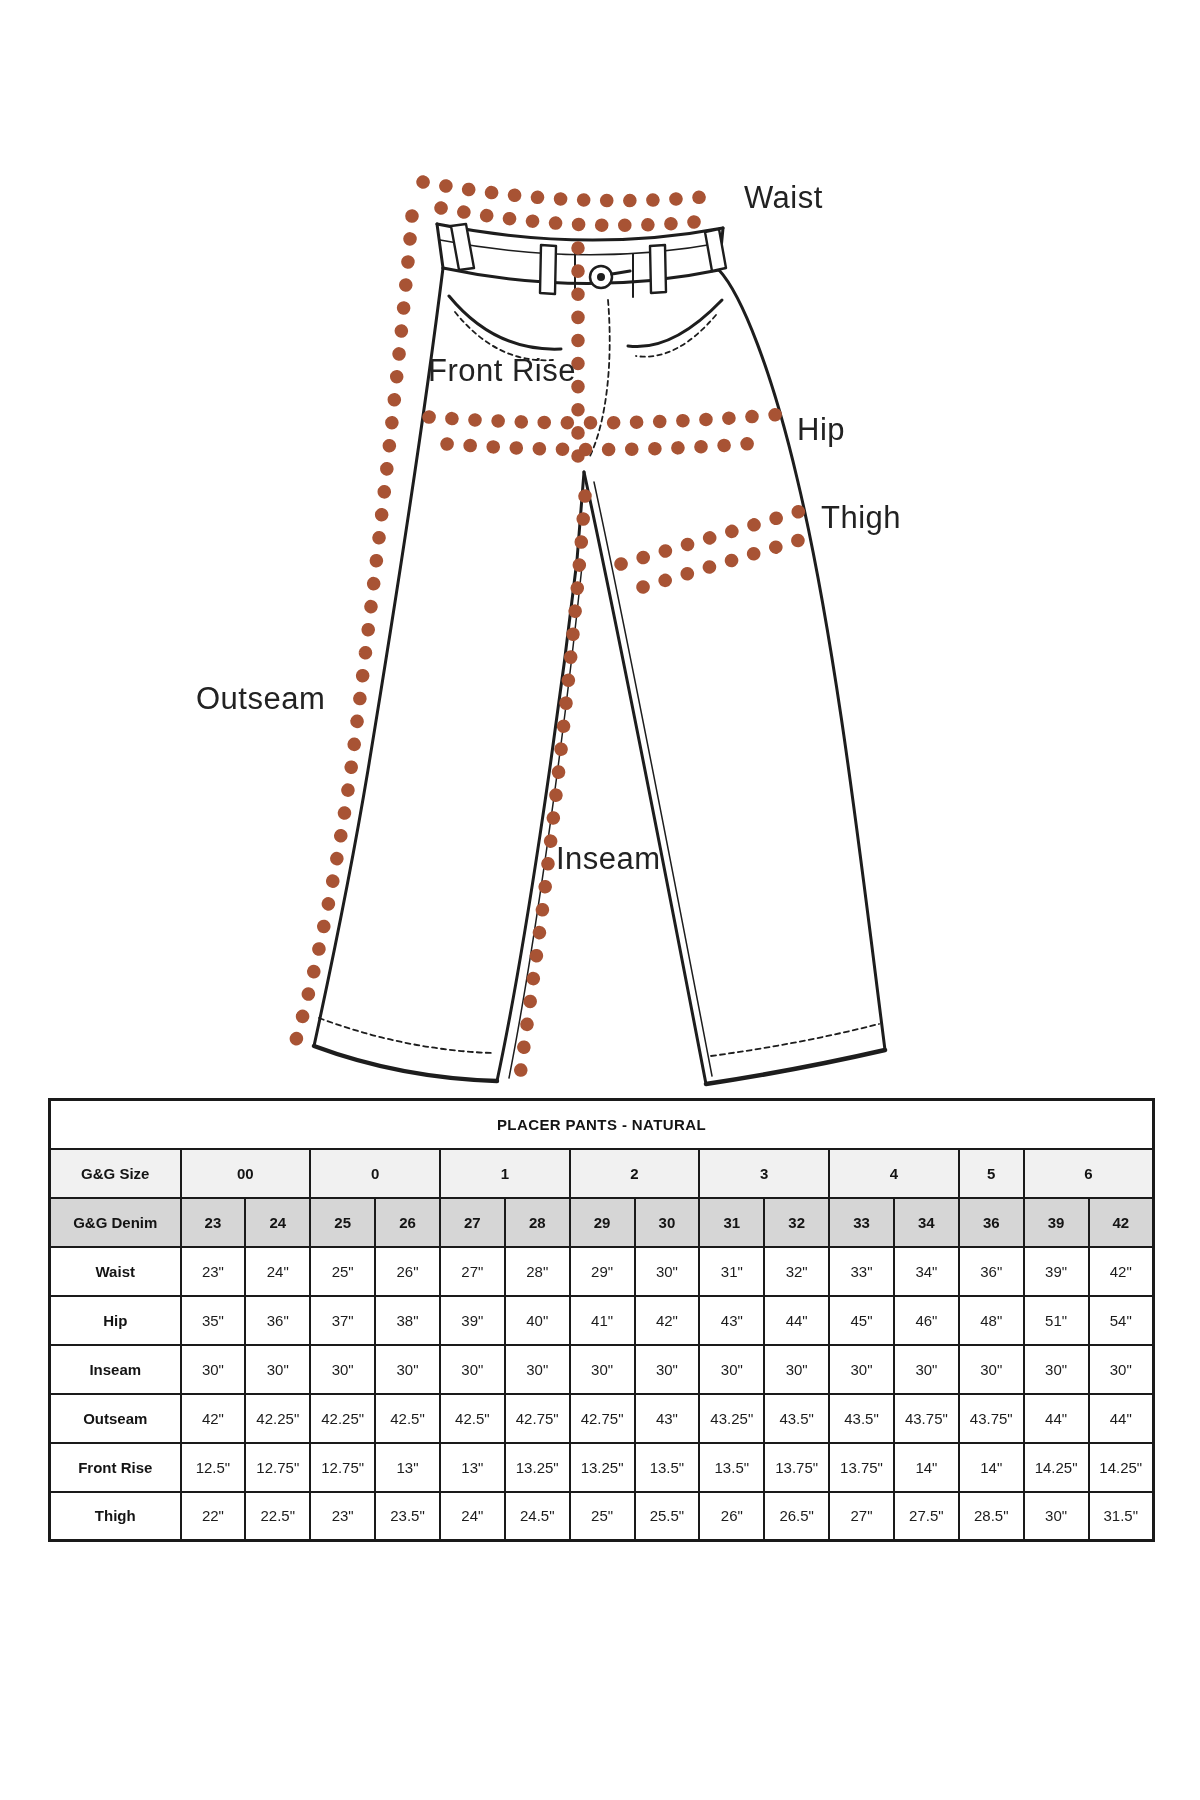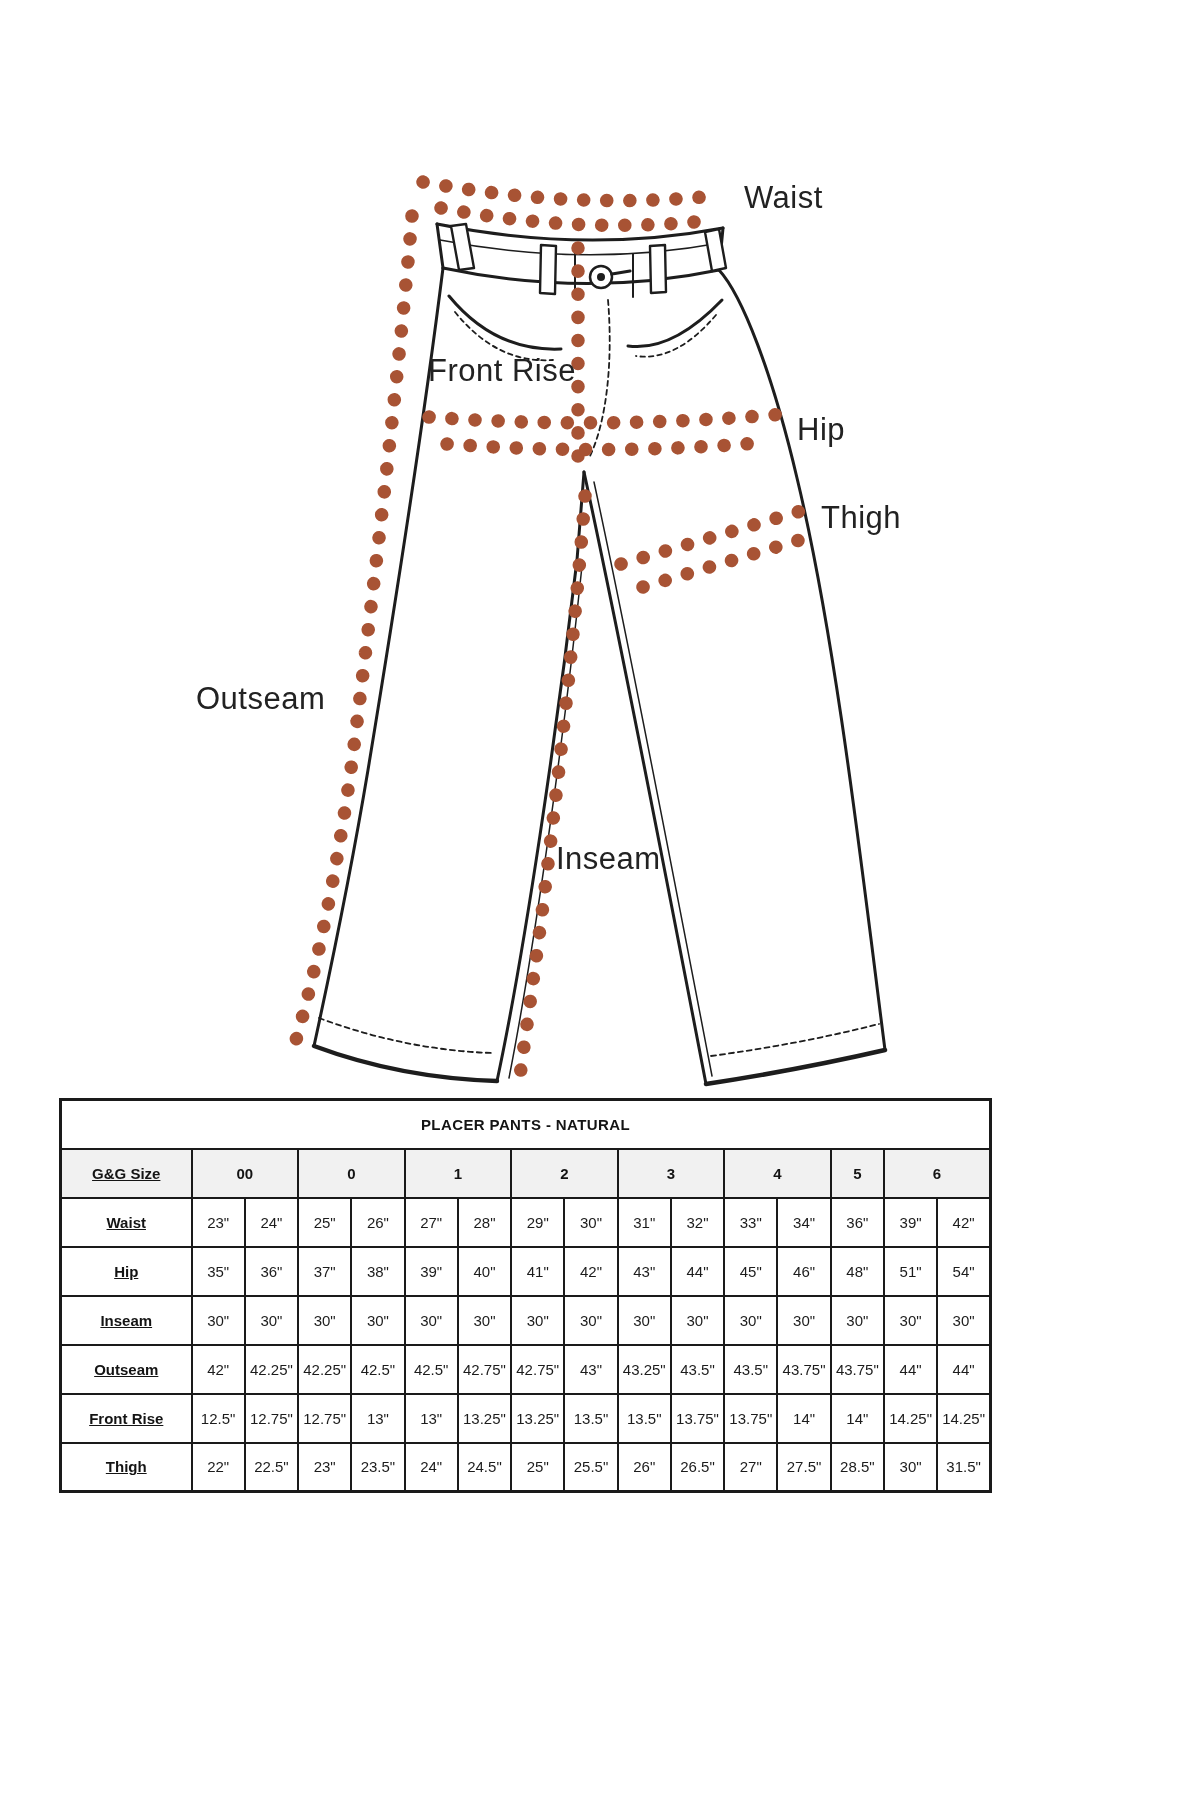--- a/index.html
+++ b/index.html
@@ -2,28 +2,28 @@
 <html><head>
 <meta charset="utf-8">
 <style>
   * { margin:0; padding:0; box-sizing:border-box; }
   body { width:1200px; height:1800px; background:#ffffff; position:relative;
          font-family:"Liberation Sans", sans-serif; color:#141414; }
   .page { position:absolute; inset:0;padding-left:16px; }
   svg.diagram { position:absolute; left:0; top:0; }
   svg text { font-family:"Liberation Sans", sans-serif; }
 
-  .chart-wrap { position:absolute; left:48px; top:1098px; width:933px;margin-left:11px; }
+  .chart-wrap { position:absolute; left:48px; top:1098px; width:1107px; }
   table.size-chart { width:100%; border-collapse:collapse; table-layout:fixed;
                      border:3px solid #1a1a1a; }
   table.size-chart td { border:2px solid #1a1a1a; text-align:center;
                         vertical-align:middle; overflow:hidden;
                         font-size:15px; height:49px; padding:0 1px; }
   td.title-cell { height:44px; font-weight:bold; font-size:17px; letter-spacing:.4px; background:#ffffff; }
-  td.row-label { font-weight:bold; text-align:right; padding-right:9px; font-size:16px;text-decoration:underline; }
+  td.row-label { font-weight:bold; text-align:right; padding-right:9px; font-size:16px; }
   tr.bg-light td { background:#f1f1f1; }
   tr.bg-dark  td { background:#d6d6d6; }
   tr.bg-white td { background:#ffffff; }
   td.bold-val { font-weight:bold; font-size:17px; }
   td.reg-val  { font-weight:normal; font-size:15px; color:#1c1c1c; }
   col.label-col { width:131px; }
 </style>
 </head>
 <body>
 
@@ -121,20 +121,38 @@
           <tr class="bg-light">
             <td class="row-label">G&amp;G Size</td>
             <td class="bold-val" colspan="2">00</td>
             <td class="bold-val" colspan="2">0</td>
             <td class="bold-val" colspan="2">1</td>
             <td class="bold-val" colspan="2">2</td>
             <td class="bold-val" colspan="2">3</td>
             <td class="bold-val" colspan="2">4</td>
             <td class="bold-val">5</td>
             <td class="bold-val" colspan="2">6</td>
+          </tr>
+          <tr class="bg-dark">
+            <td class="row-label">G&amp;G Denim</td>
+            <td class="bold-val">23</td>
+            <td class="bold-val">24</td>
+            <td class="bold-val">25</td>
+            <td class="bold-val">26</td>
+            <td class="bold-val">27</td>
+            <td class="bold-val">28</td>
+            <td class="bold-val">29</td>
+            <td class="bold-val">30</td>
+            <td class="bold-val">31</td>
+            <td class="bold-val">32</td>
+            <td class="bold-val">33</td>
+            <td class="bold-val">34</td>
+            <td class="bold-val">36</td>
+            <td class="bold-val">39</td>
+            <td class="bold-val">42</td>
           </tr>
           <tr class="bg-white">
             <td class="row-label">Waist</td>
             <td class="reg-val">23"</td>
             <td class="reg-val">24"</td>
             <td class="reg-val">25"</td>
             <td class="reg-val">26"</td>
             <td class="reg-val">27"</td>
             <td class="reg-val">28"</td>
             <td class="reg-val">29"</td>

